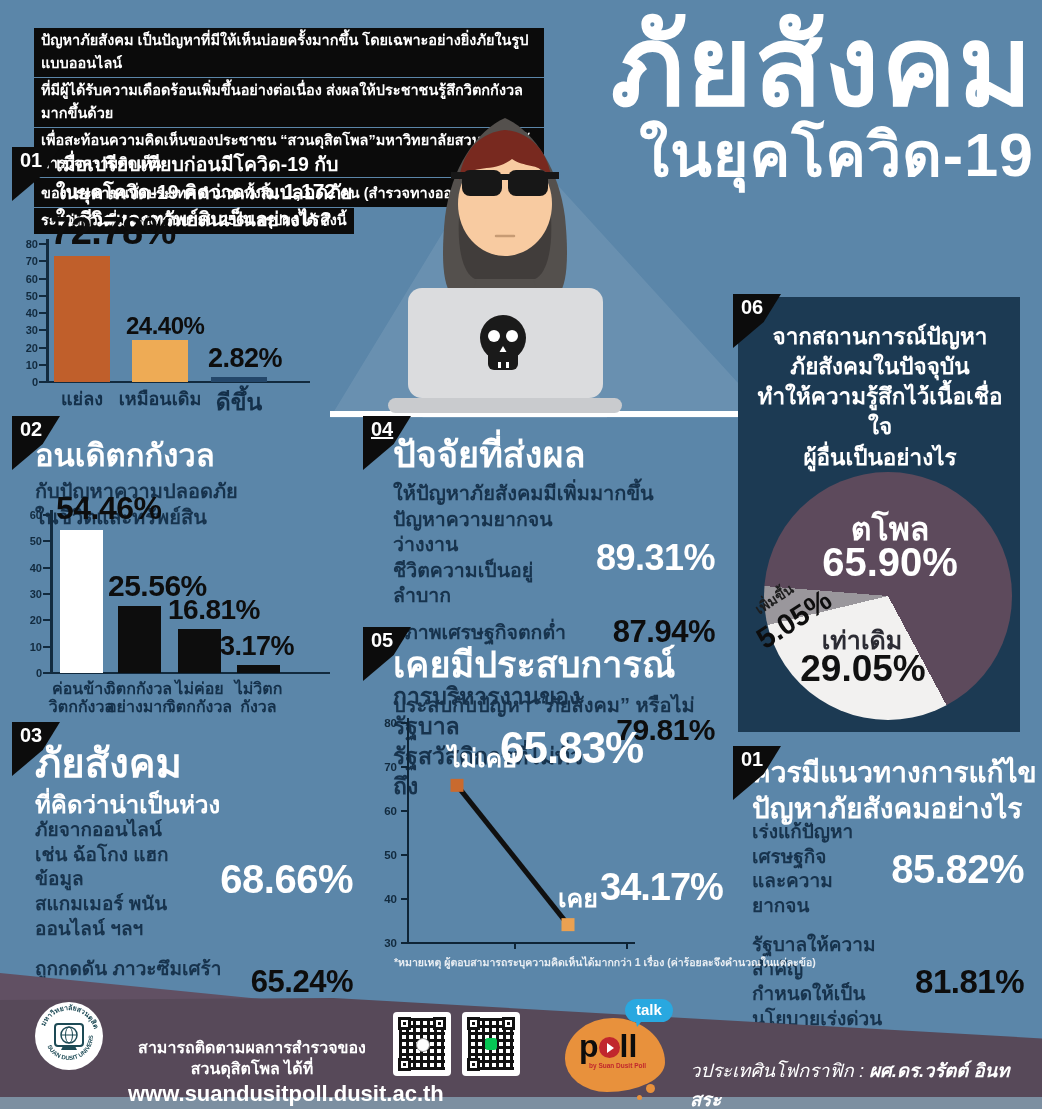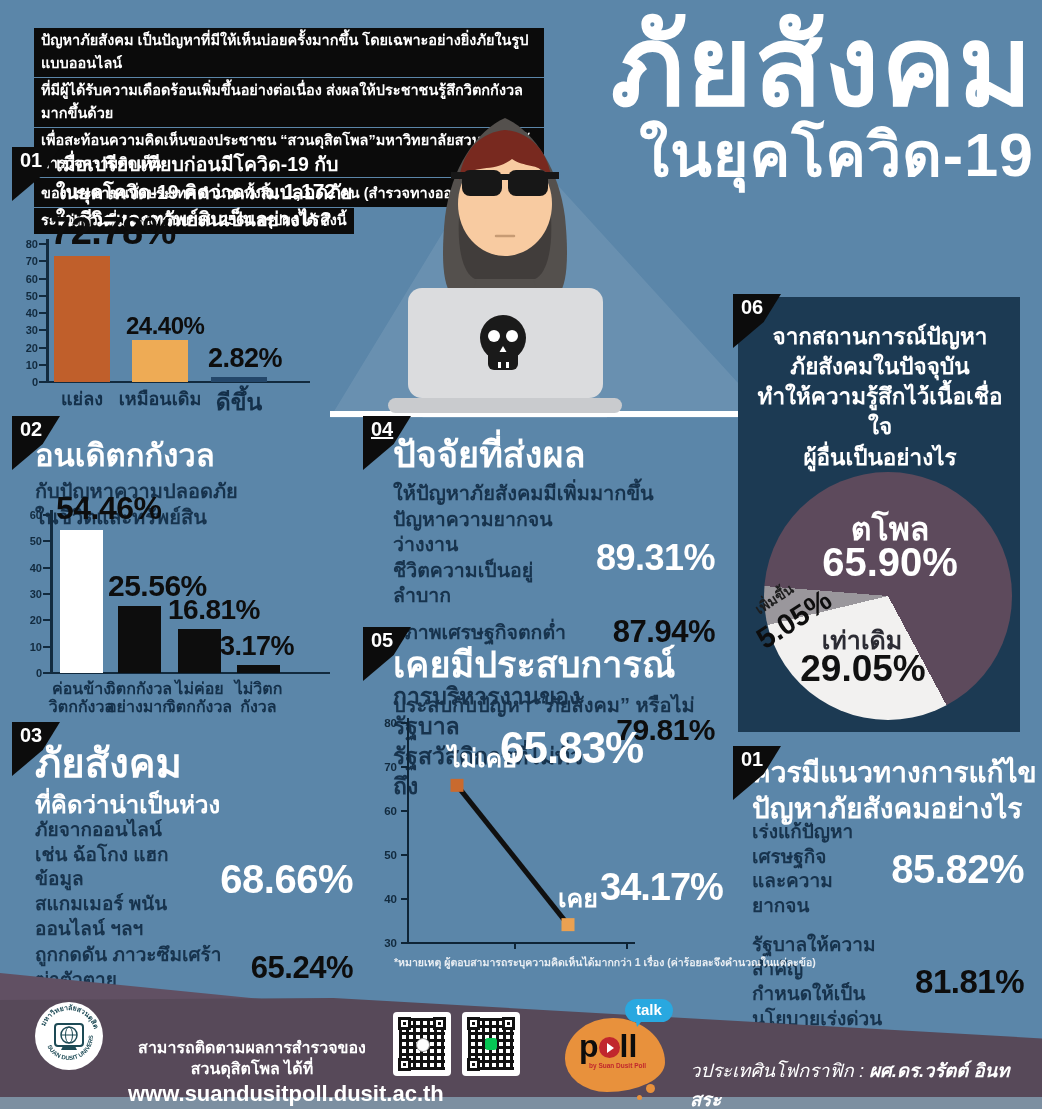--- a/index.html
+++ b/index.html
@@ -222,21 +222,21 @@
       <div class="bc-pct" style="left: 192px; bottom: 58.3477px; font-size: 27px;">3.17%</div>
       <div class="bc-cat" style="left: 190.5px; top: 175px; width: 80px; font-size: 16px;">ไม่วิตกกังวล</div>
     </div>
 
   <div class="abs badge" style="left:12px;top:722px;">
     <span>03</span>
   </div>
   <div class="abs sec-title" style="left:35px;top:742px;font-size:40px;">ภัยสังคม</div>
   <div class="abs sec-sub white" style="left:35px;top:789px;font-size:24px;">ที่คิดว่าน่าเป็นห่วง</div>
   <div class="abs" id="rows3" style="left:35px;top:818px;width:318px;">
-      <div class="stat-row" style="margin-bottom: 2px;">
+      <div class="stat-row" style="margin-bottom: 16px;">
         <div class="stat-label pre" style="font-size: 19px;">ภัยจากออนไลน์
 เช่น ฉ้อโกง แฮกข้อมูล
 สแกมเมอร์ พนันออนไลน์ ฯลฯ</div>
         <div class="stat-pct hero" style="font-size: 40px;">68.66%</div>
       </div>
       <div class="stat-row" style="margin-bottom: 10px;">
         <div class="stat-label pre" style="font-size: 19px;">ถูกกดดัน ภาวะซึมเศร้า
 ฆ่าตัวตาย</div>
         <div class="stat-pct plain" style="font-size: 31px;">65.24%</div>
       </div>

